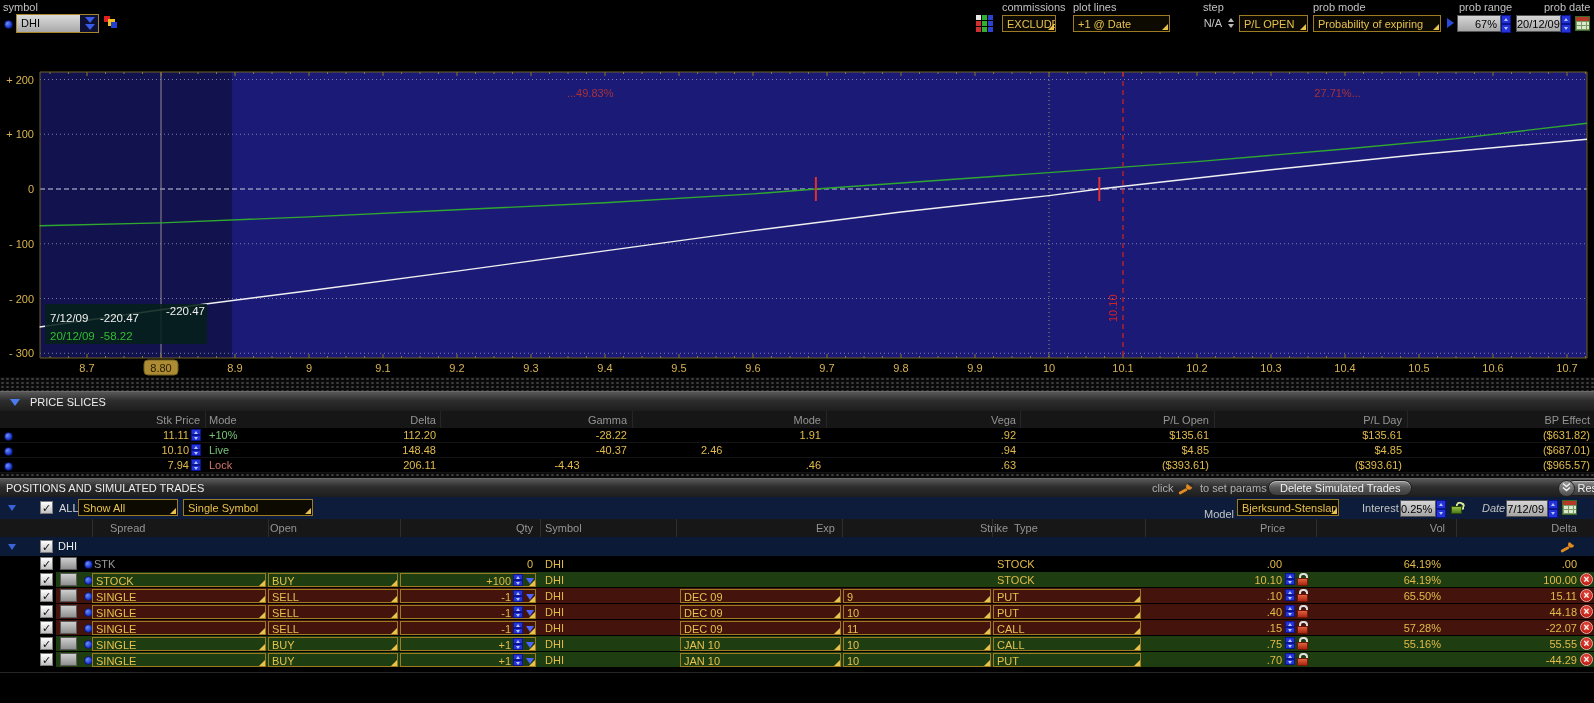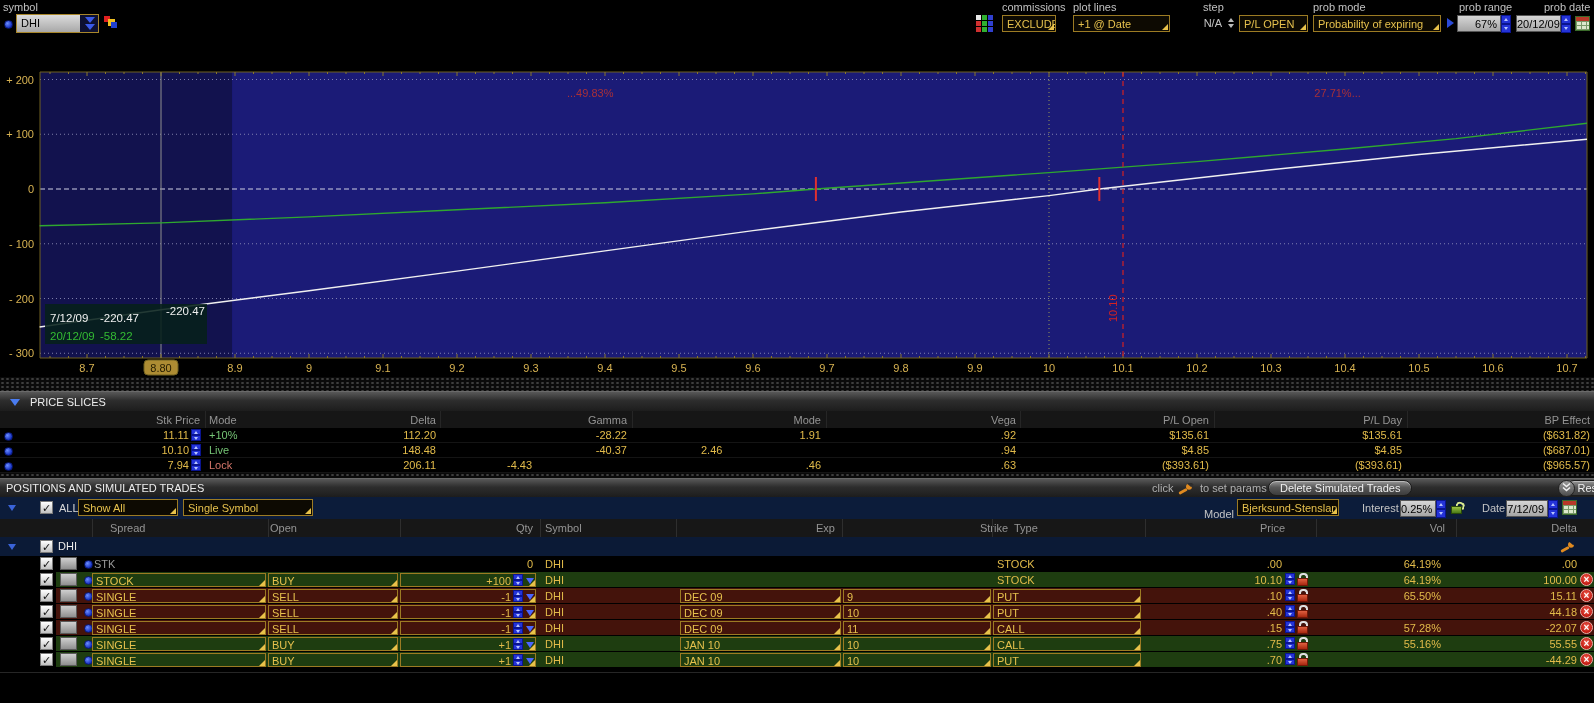--- a/index.html
+++ b/index.html
@@ -424,21 +424,21 @@
           <div style="height: 6px; background: rgb(36, 51, 216); border: 1px solid rgb(10, 20, 144); display: flex; align-items: center; justify-content: center; box-sizing: border-box;">
             <div style="width: 0px; height: 0px; border-left: 2.5px solid transparent; border-right: 2.5px solid transparent; border-top: 3px solid rgb(184, 196, 255);"></div>
           </div>
         </div>
       </div>
       <div style="position: absolute; left: 0px; top: 30px; width: 1594px; height: 15px; border-bottom: 1px solid rgb(20, 20, 20); box-sizing: border-box;">
         <span class="bullet" style="position: absolute; left: 4px; top: 4px;"></span>
         <span style="position: absolute; left: 90px; top: 1px; width: 99px; text-align: right; color: rgb(226, 187, 74);">7.94</span>
         <span style="position: absolute; left: 209px; top: 1px; width: 60px; text-align: left; color: rgb(212, 118, 106);">Lock</span>
         <span style="position: absolute; left: 336px; top: 1px; width: 100px; text-align: right; color: rgb(226, 187, 74);">206.11</span>
-        <span style="position: absolute; left: 507px; top: 1px; width: 120px; text-align: left; color: rgb(226, 187, 74);">-4.43</span>
+        <span style="position: absolute; left: 507px; top: 1px; width: 120px; text-align: center; color: rgb(226, 187, 74);">-4.43</span>
         <span style="position: absolute; left: 701px; top: 1px; width: 120px; text-align: right; color: rgb(226, 187, 74);">.46</span>
         <span style="position: absolute; left: 896px; top: 1px; width: 120px; text-align: right; color: rgb(226, 187, 74);">.63</span>
         <span style="position: absolute; left: 1074px; top: 1px; width: 135px; text-align: right; color: rgb(226, 187, 74);">($393.61)</span>
         <span style="position: absolute; left: 1267px; top: 1px; width: 135px; text-align: right; color: rgb(226, 187, 74);">($393.61)</span>
         <span style="position: absolute; left: 1442px; top: 1px; width: 148px; text-align: right; color: rgb(226, 187, 74);">($965.57)</span>
         <div style="position: absolute; left: 191px; top: 1px; width: 10px; height: 13px;">
           <div style="height: 6px; background: rgb(36, 51, 216); border: 1px solid rgb(10, 20, 144); display: flex; align-items: center; justify-content: center; box-sizing: border-box;">
             <div style="width: 0px; height: 0px; border-left: 2.5px solid transparent; border-right: 2.5px solid transparent; border-bottom: 3px solid rgb(184, 196, 255);"></div>
           </div>
           <div style="height: 6px; background: rgb(36, 51, 216); border: 1px solid rgb(10, 20, 144); display: flex; align-items: center; justify-content: center; box-sizing: border-box;">
@@ -484,21 +484,21 @@
     <div class="gin" style="left:1400px;top:3px;width:36px;">0.25%</div>
     <div class="spin" style="left:1436px;top:3px;height:16px;">
       <div class="s">
           <div class="tup"></div>
         </div>
         <div class="s">
           <div class="tdn"></div>
         </div>
     </div>
     <div class="lock lockg" style="left:1451px;top:4px;"></div>
-    <span class="abs graytxt" style="left:1482px;top:5px;">Date</span>
+    <span class="abs graytxt" style="left:1482px;top:5px;font-style:italic;">Date</span>
     <div class="gin" style="left:1506px;top:3px;width:42px;">7/12/09</div>
     <div class="spin" style="left:1548px;top:3px;height:16px;">
       <div class="s">
           <div class="tup"></div>
         </div>
         <div class="s">
           <div class="tdn"></div>
         </div>
     </div>
     <div class="calic" style="left:1562px;top:3px;"></div>

